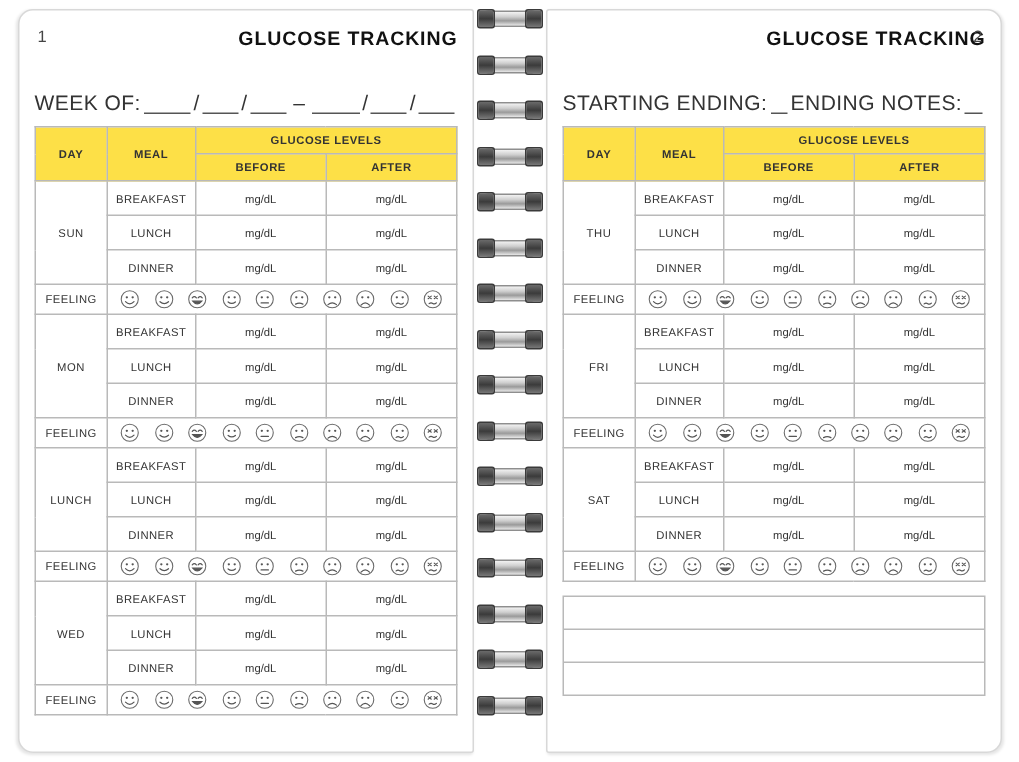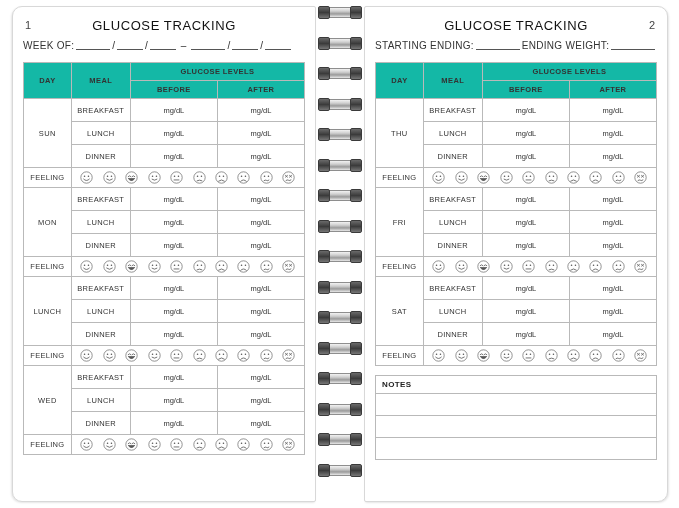--- a/index.html
+++ b/index.html
@@ -97,34 +97,34 @@
   
   .page-num {
     position: absolute;
     top: 2px;
     font-size: 11px;
     color: #444;
   }
   .page-num.left { left: 2px; }
   .page-num.right { right: 2px; }
   .title {
-    text-align: center;
+    text-align: right;
     font-size: 13px;
-    font-weight: normal;
+    font-weight: bold;
     letter-spacing: 0.6px;
     color: #111;
     margin: 1px 0 0 0;
     height: 16px;
   }
   .subhead {
-    margin-top: 6px;
-    font-size: 10px;
+    margin-top: 28px;
+    font-size: 14px;
     color: #333;
     display: flex;
-    align-items: flex-start;
+    align-items: flex-end;
     height: 14px;
     white-space: nowrap;
   }
   .subhead .lbl { letter-spacing: 0.3px; }
   .rule {
     display: inline-block;
     border-bottom: 1px solid #555;
     height: 9px;
     margin: 0 2px;
   }
@@ -143,21 +143,21 @@
   }
   table.grid th, table.grid td {
     border: 1px solid #b9b9b9;
     padding: 0;
     font-size: 7.5px;
     color: #333;
     text-align: center;
     vertical-align: middle;
   }
   .hdr-cell {
-    background: #14b8a6;
+    background: #fde047;
     font-weight: bold;
     font-size: 8px;
     letter-spacing: 0.4px;
     color: #222;
     height: 17px;
   }
   .hdr-tall { height: 34px; }
   .col-day { width: 17%; }
   .col-meal { width: 21%; }
   .col-val { width: 31%; }
@@ -765,21 +765,21 @@
   <div class="page page-right">
     <div class="page-inner">
 
       <div class="page-num right">2</div>
       <div class="title">GLUCOSE TRACKING</div>
 
       <div class="subhead">
         <span class="lbl">STARTING ENDING:</span>
         <span class="rule r-lg"></span>
         <span class="spacer"></span>
-        <span class="lbl">ENDING WEIGHT:</span>
+        <span class="lbl">ENDING NOTES:</span>
         <span class="rule r-lg"></span>
       </div>
 
       <table class="grid">
         <colgroup>
           <col class="col-day">
             <col class="col-meal">
             <col class="col-val">
             <col class="col-val">
         </colgroup>
@@ -1104,21 +1104,20 @@
                       <path d="M5 11.6 Q6.5 10.4 8 11.4 Q9.5 12.4 11 11" stroke="#555" stroke-width="1" fill="none" stroke-linecap="round"></path>
                     </svg>
                   </span>
                 </div>
             </td>
           </tr>
         </tbody>
       </table>
 
       <div class="notes">
-        <div class="notes-title">NOTES</div>
         <div class="notes-line"></div>
         <div class="notes-line"></div>
         <div class="notes-line"></div>
       </div>
 
     </div>
   </div>
 
 </div>
 

